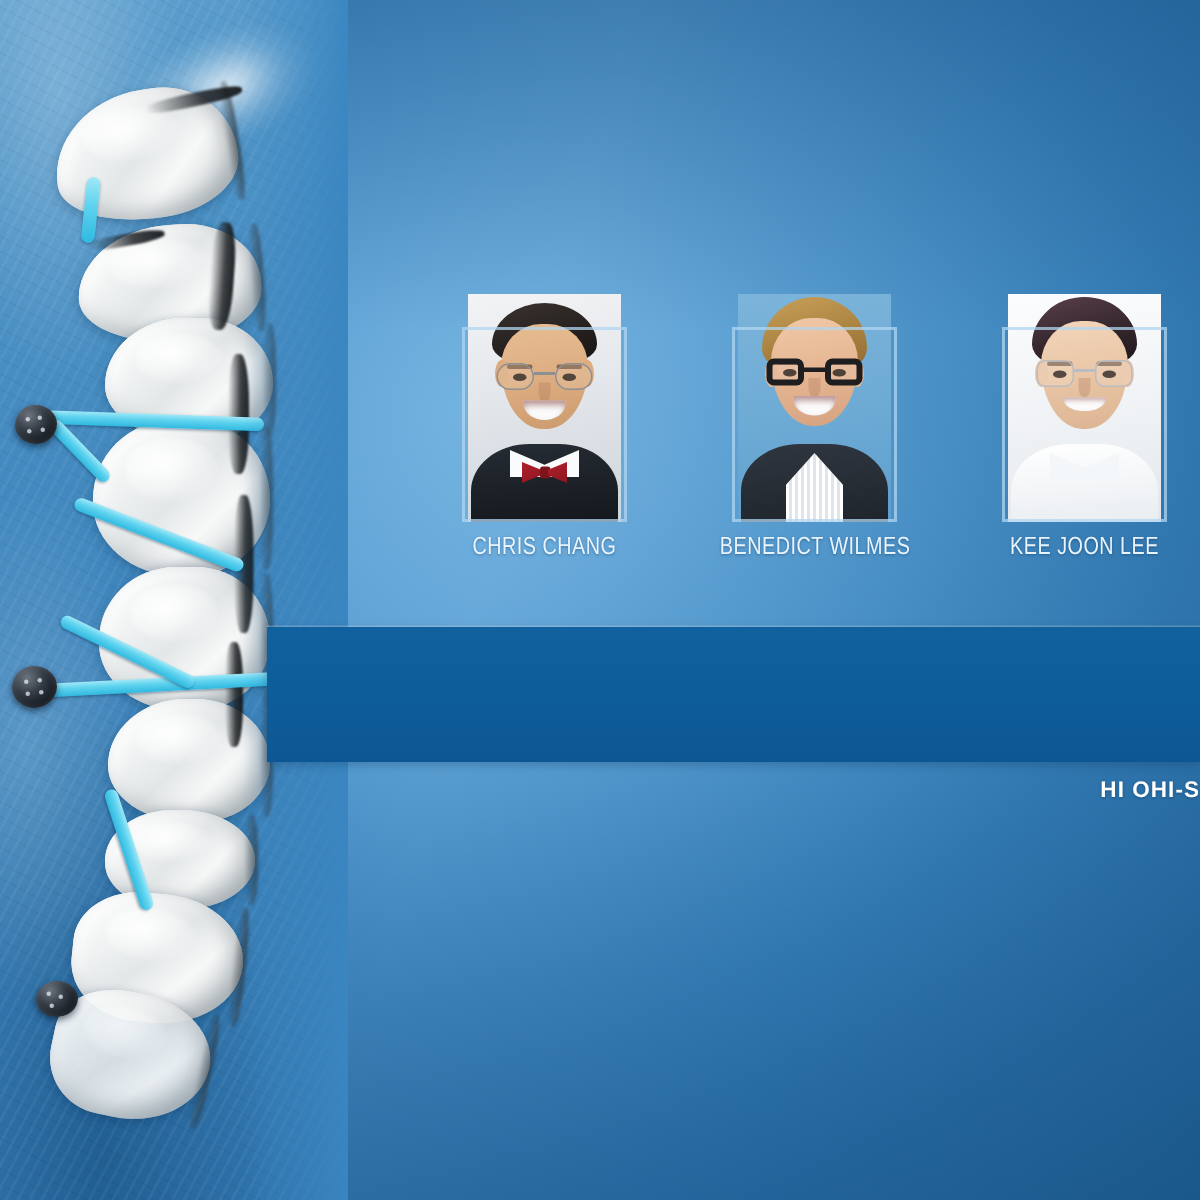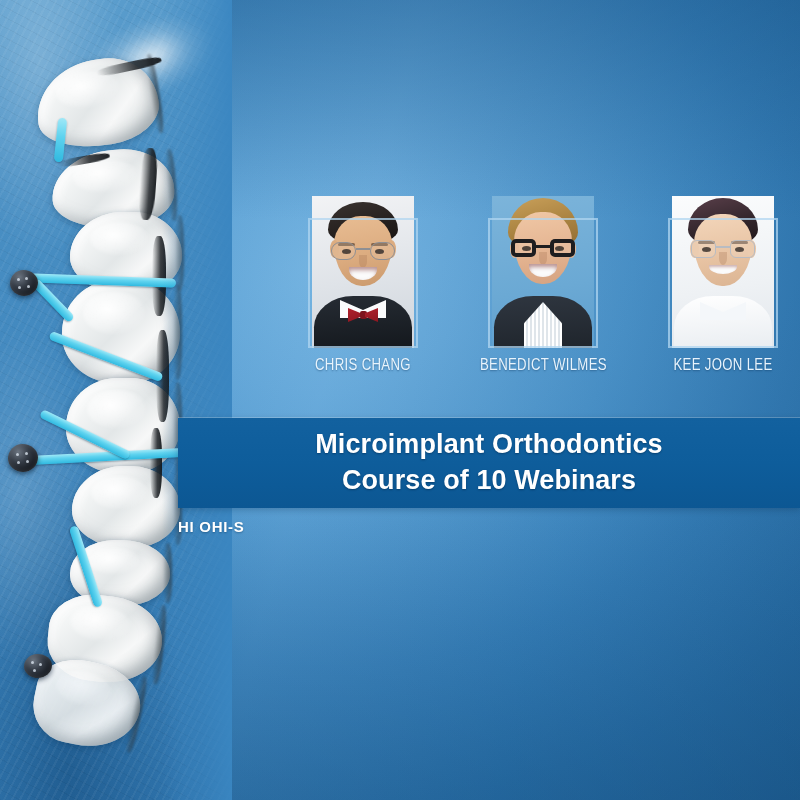--- a/index.html
+++ b/index.html
@@ -340,21 +340,21 @@
     font-size: 27px;
     line-height: 1.34;
     font-weight: 700;
     letter-spacing: 0.1px;
     text-shadow: 0 1px 2px rgba(4,34,62,0.45);
   }
   .subtitle {
     position: absolute;
     left: 178px; right: 0;
     top: 518px;
-    text-align: left;
+    text-align: right;
     color: #ffffff;
     font-size: 15px;
     font-weight: 700;
     letter-spacing: 0.7px;
     text-shadow: 0 1px 2px rgba(8,44,78,0.4);
   }
 </style>
 </head>
 <body>
 
@@ -527,20 +527,16 @@
           <div class="collar-white" style="bottom:28px;background:#f4f7fa"></div>
         </div>
         <div class="frame"></div>
       </div>
       <div class="speaker-name">KEE JOON LEE</div>
     </div>
 
   </div>
 
   <div class="banner"></div>
-  <div class="banner-title" style="position:absolute;left:178px;right:0;top:426px;text-align:center;">
-    <div>Microimplant Orthodontics</div>
-    <div>Course of 10 Webinars</div>
-  </div>
 
   <div class="subtitle">HI OHI-S</div>
 
 </div>
 
 </body></html>

